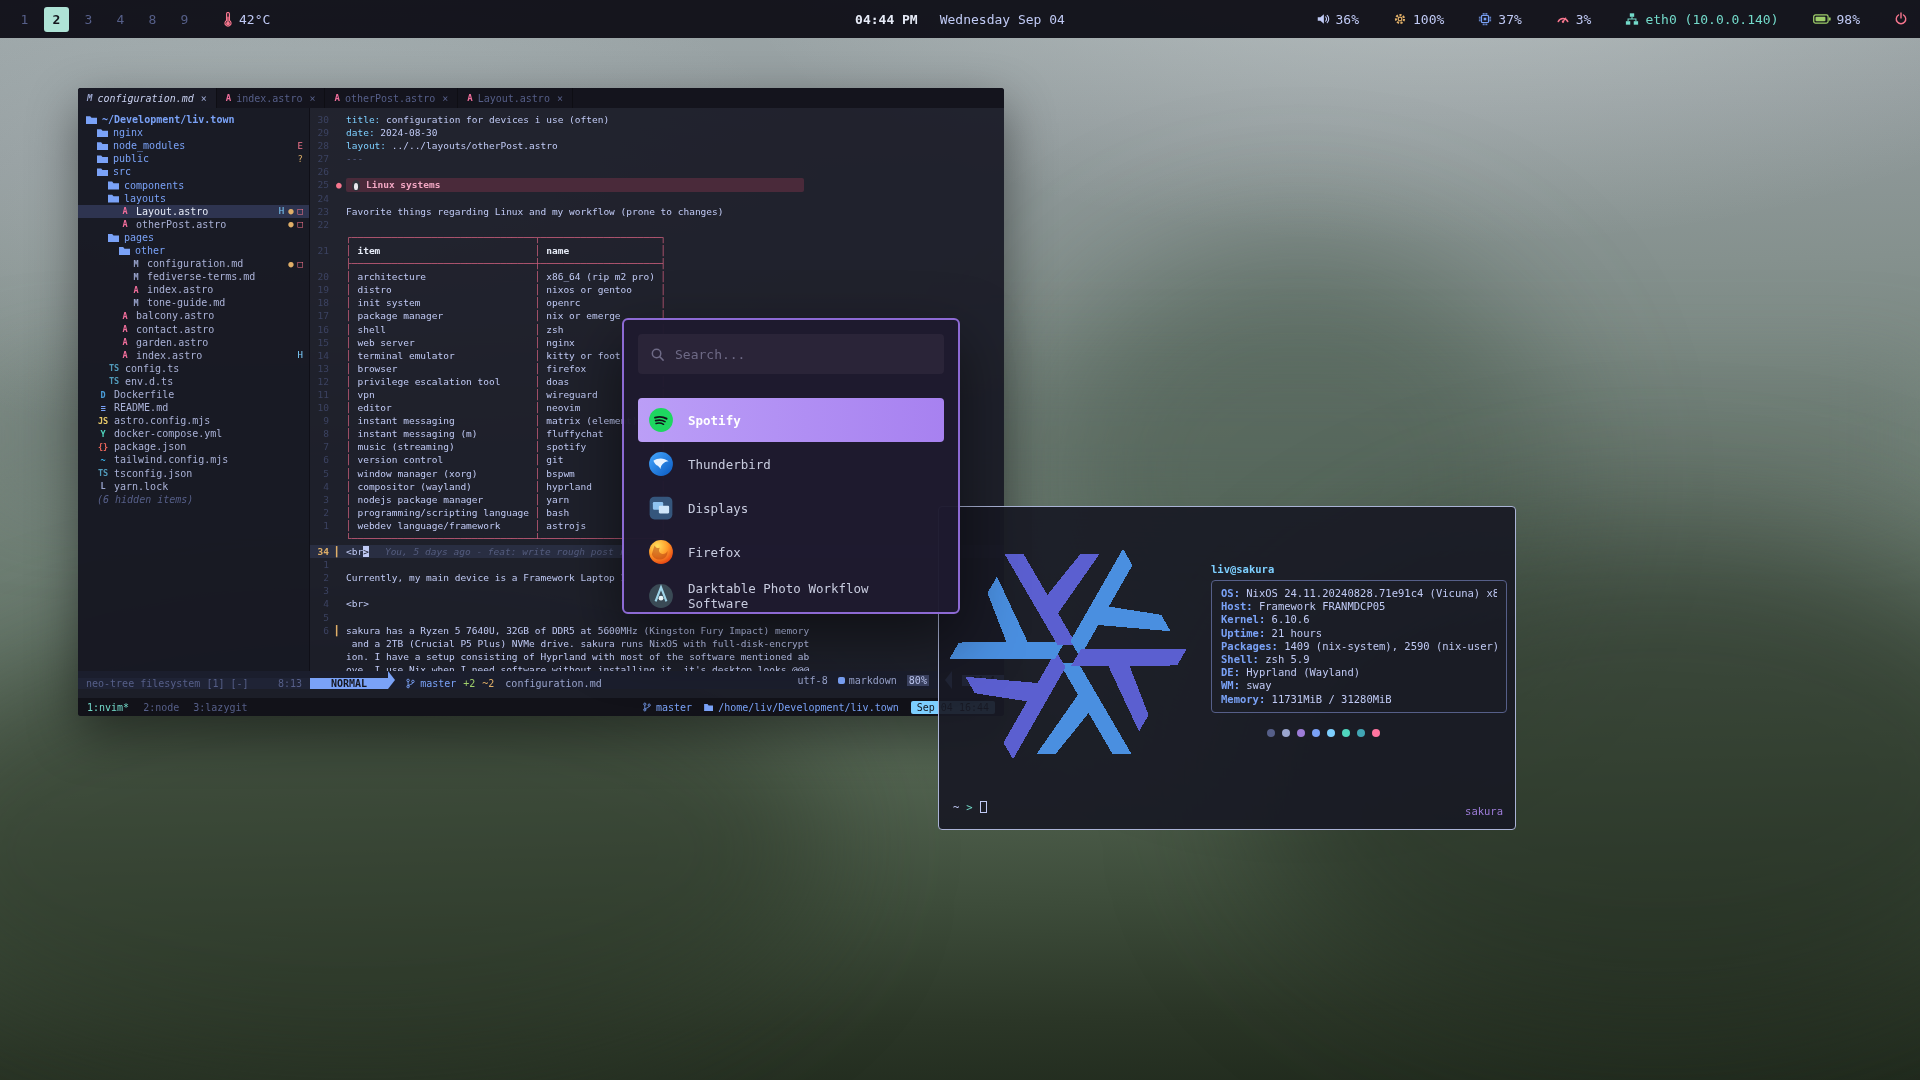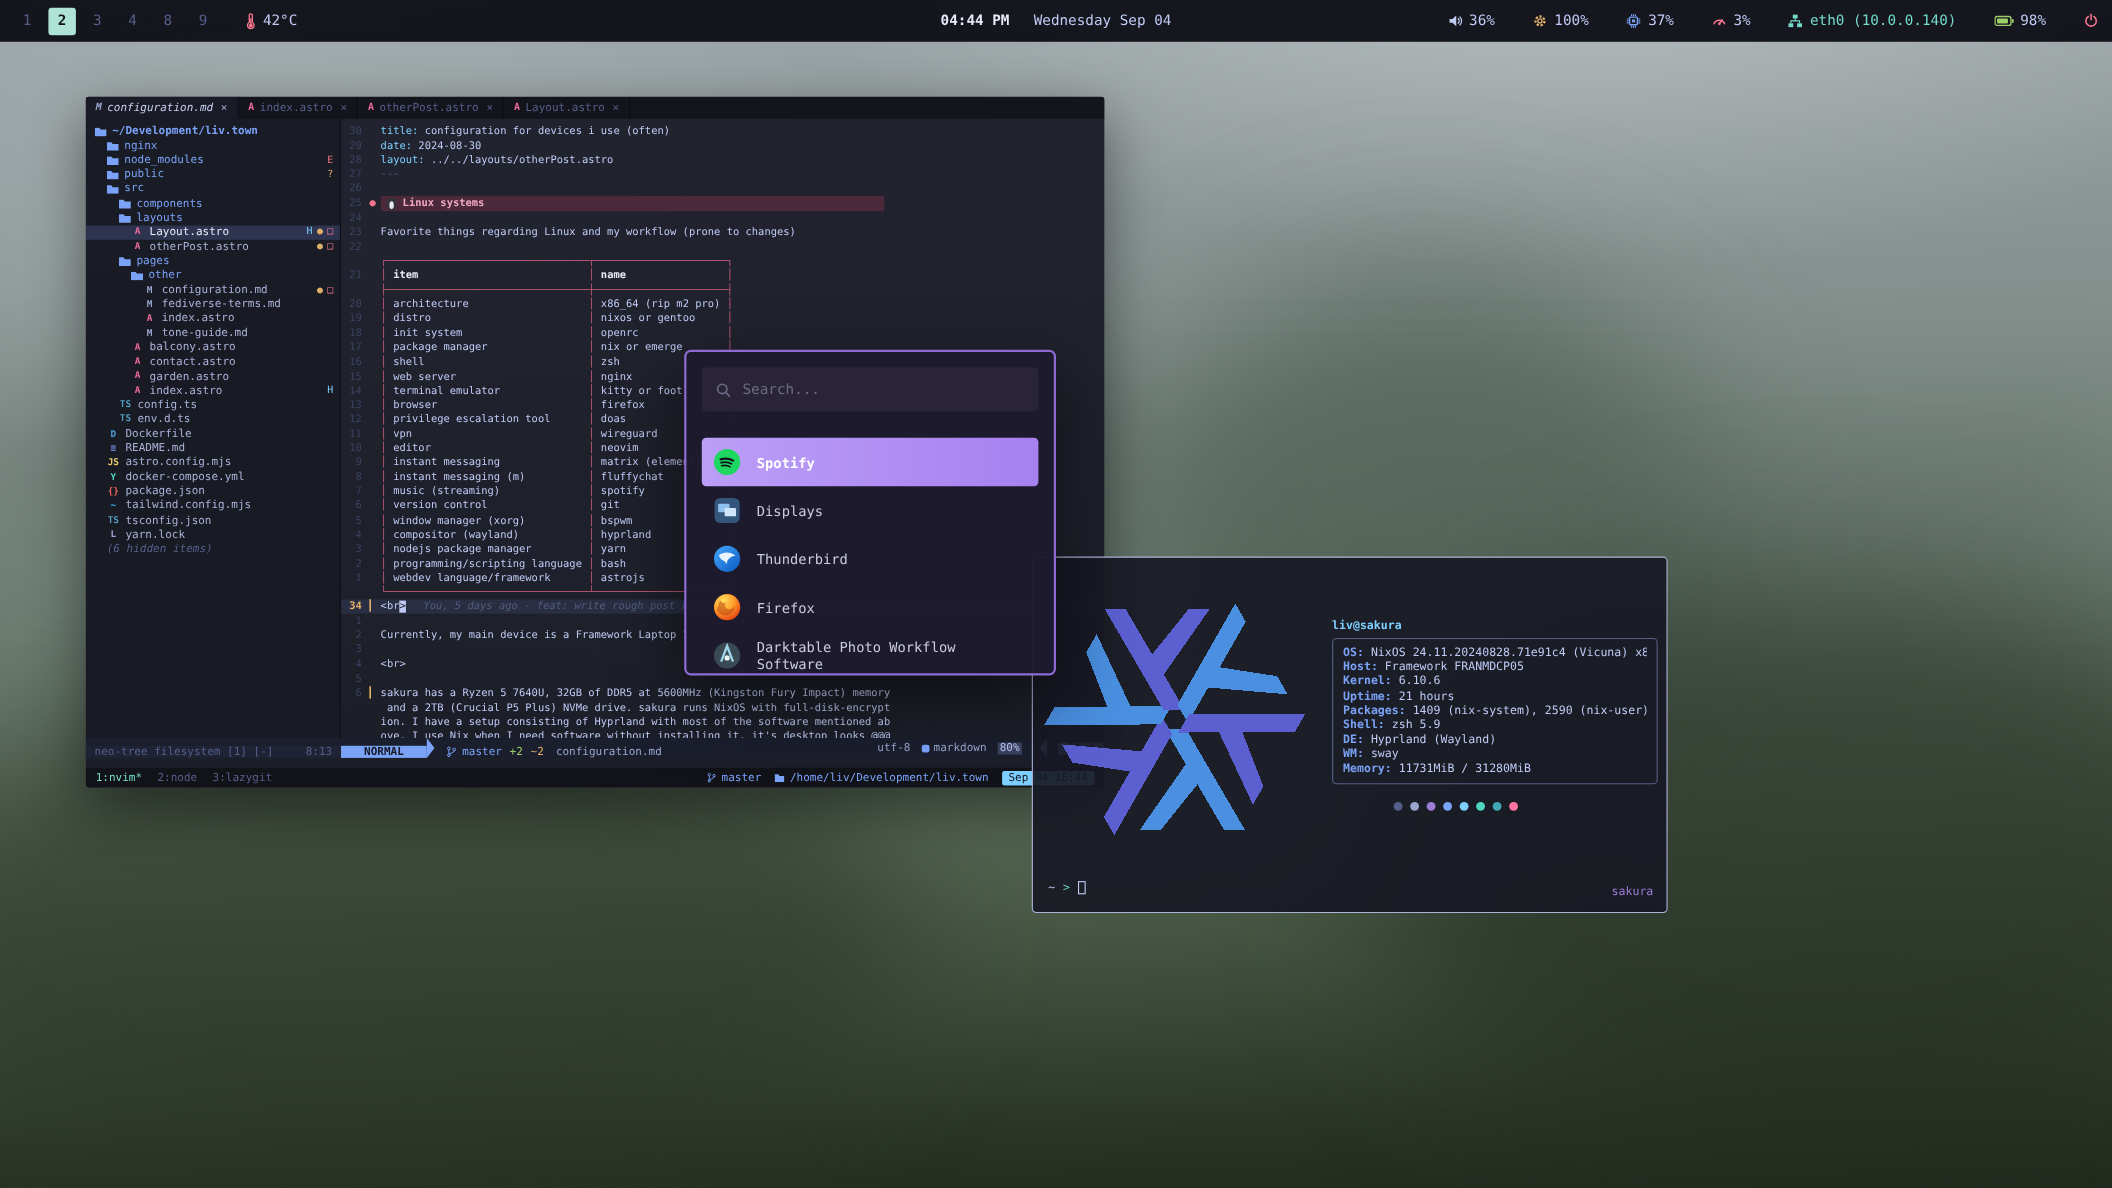--- a/index.html
+++ b/index.html
@@ -592,41 +592,41 @@
             <path d="M6.5 9.8c3.8-1.1 7.6-.8 10.6 1" stroke="#10131a" stroke-width="1.8" fill="none" stroke-linecap="round"></path>
             <path d="M7 12.6c3.2-.9 6.2-.6 8.7.9" stroke="#10131a" stroke-width="1.5" fill="none" stroke-linecap="round"></path>
             <path d="M7.4 15.2c2.6-.7 5-.4 7 .8" stroke="#10131a" stroke-width="1.3" fill="none" stroke-linecap="round"></path>
           </svg>
         </div>
         <span>Spotify</span>
       </div>
       <div class="litem">
         <div class="licon">
           <svg viewBox="0 0 24 24">
-            <rect x="1.5" y="1.5" width="21" height="21" rx="4.5" fill="#35567c"></rect>
-            <rect x="4.5" y="6.5" width="9.5" height="7" rx="1" fill="#8ec3f0"></rect>
-            <rect x="10" y="10" width="9.5" height="7" rx="1" fill="#cfe6fa"></rect>
-          </svg>
-        </div>
-        <span>Displays</span>
-      </div>
-      <div class="litem">
-        <div class="licon">
-          <svg viewBox="0 0 24 24">
             <defs>
               <linearGradient id="tbg" x1="0" y1="0" x2="1" y2="1">
                 <stop offset="0" stop-color="#45a8ff"></stop>
                 <stop offset="1" stop-color="#0a59c0"></stop>
               </linearGradient>
             </defs>
             <circle cx="12" cy="12" r="11" fill="url(#tbg)"></circle>
             <path d="M5 9c4-3 10-3 14 .5-2.5.3-4 1-5.5 2.5-1 1-1.8 2.6-2 4.5-.7-1.6-2-2.8-3.5-3.4C7 12.5 5.8 11 5 9z" fill="#eaf4ff"></path>
           </svg>
         </div>
         <span>Thunderbird</span>
+      </div>
+      <div class="litem">
+        <div class="licon">
+          <svg viewBox="0 0 24 24">
+            <rect x="1.5" y="1.5" width="21" height="21" rx="4.5" fill="#35567c"></rect>
+            <rect x="4.5" y="6.5" width="9.5" height="7" rx="1" fill="#8ec3f0"></rect>
+            <rect x="10" y="10" width="9.5" height="7" rx="1" fill="#cfe6fa"></rect>
+          </svg>
+        </div>
+        <span>Displays</span>
       </div>
       <div class="litem">
         <div class="licon">
           <svg viewBox="0 0 24 24">
             <defs>
               <radialGradient id="ffg" cx="35%" cy="25%" r="85%">
                 <stop offset="0" stop-color="#ffdf5e"></stop>
                 <stop offset=".5" stop-color="#ff9d2a"></stop>
                 <stop offset="1" stop-color="#e4360e"></stop>
               </radialGradient>

